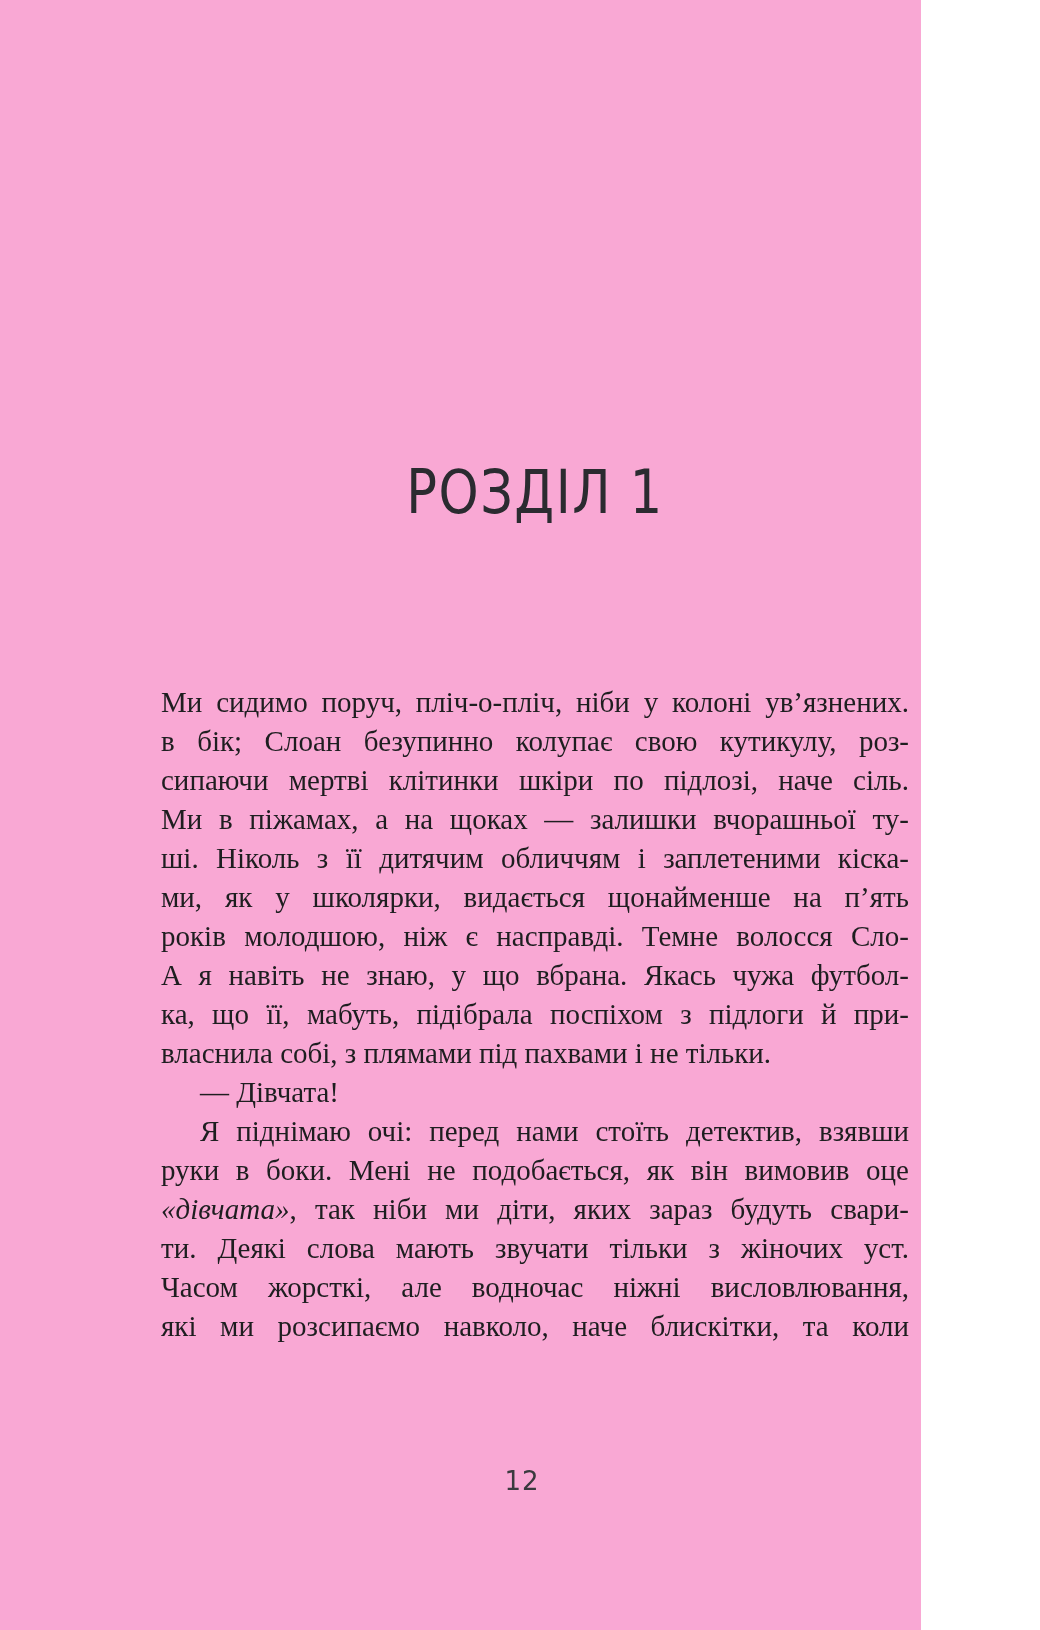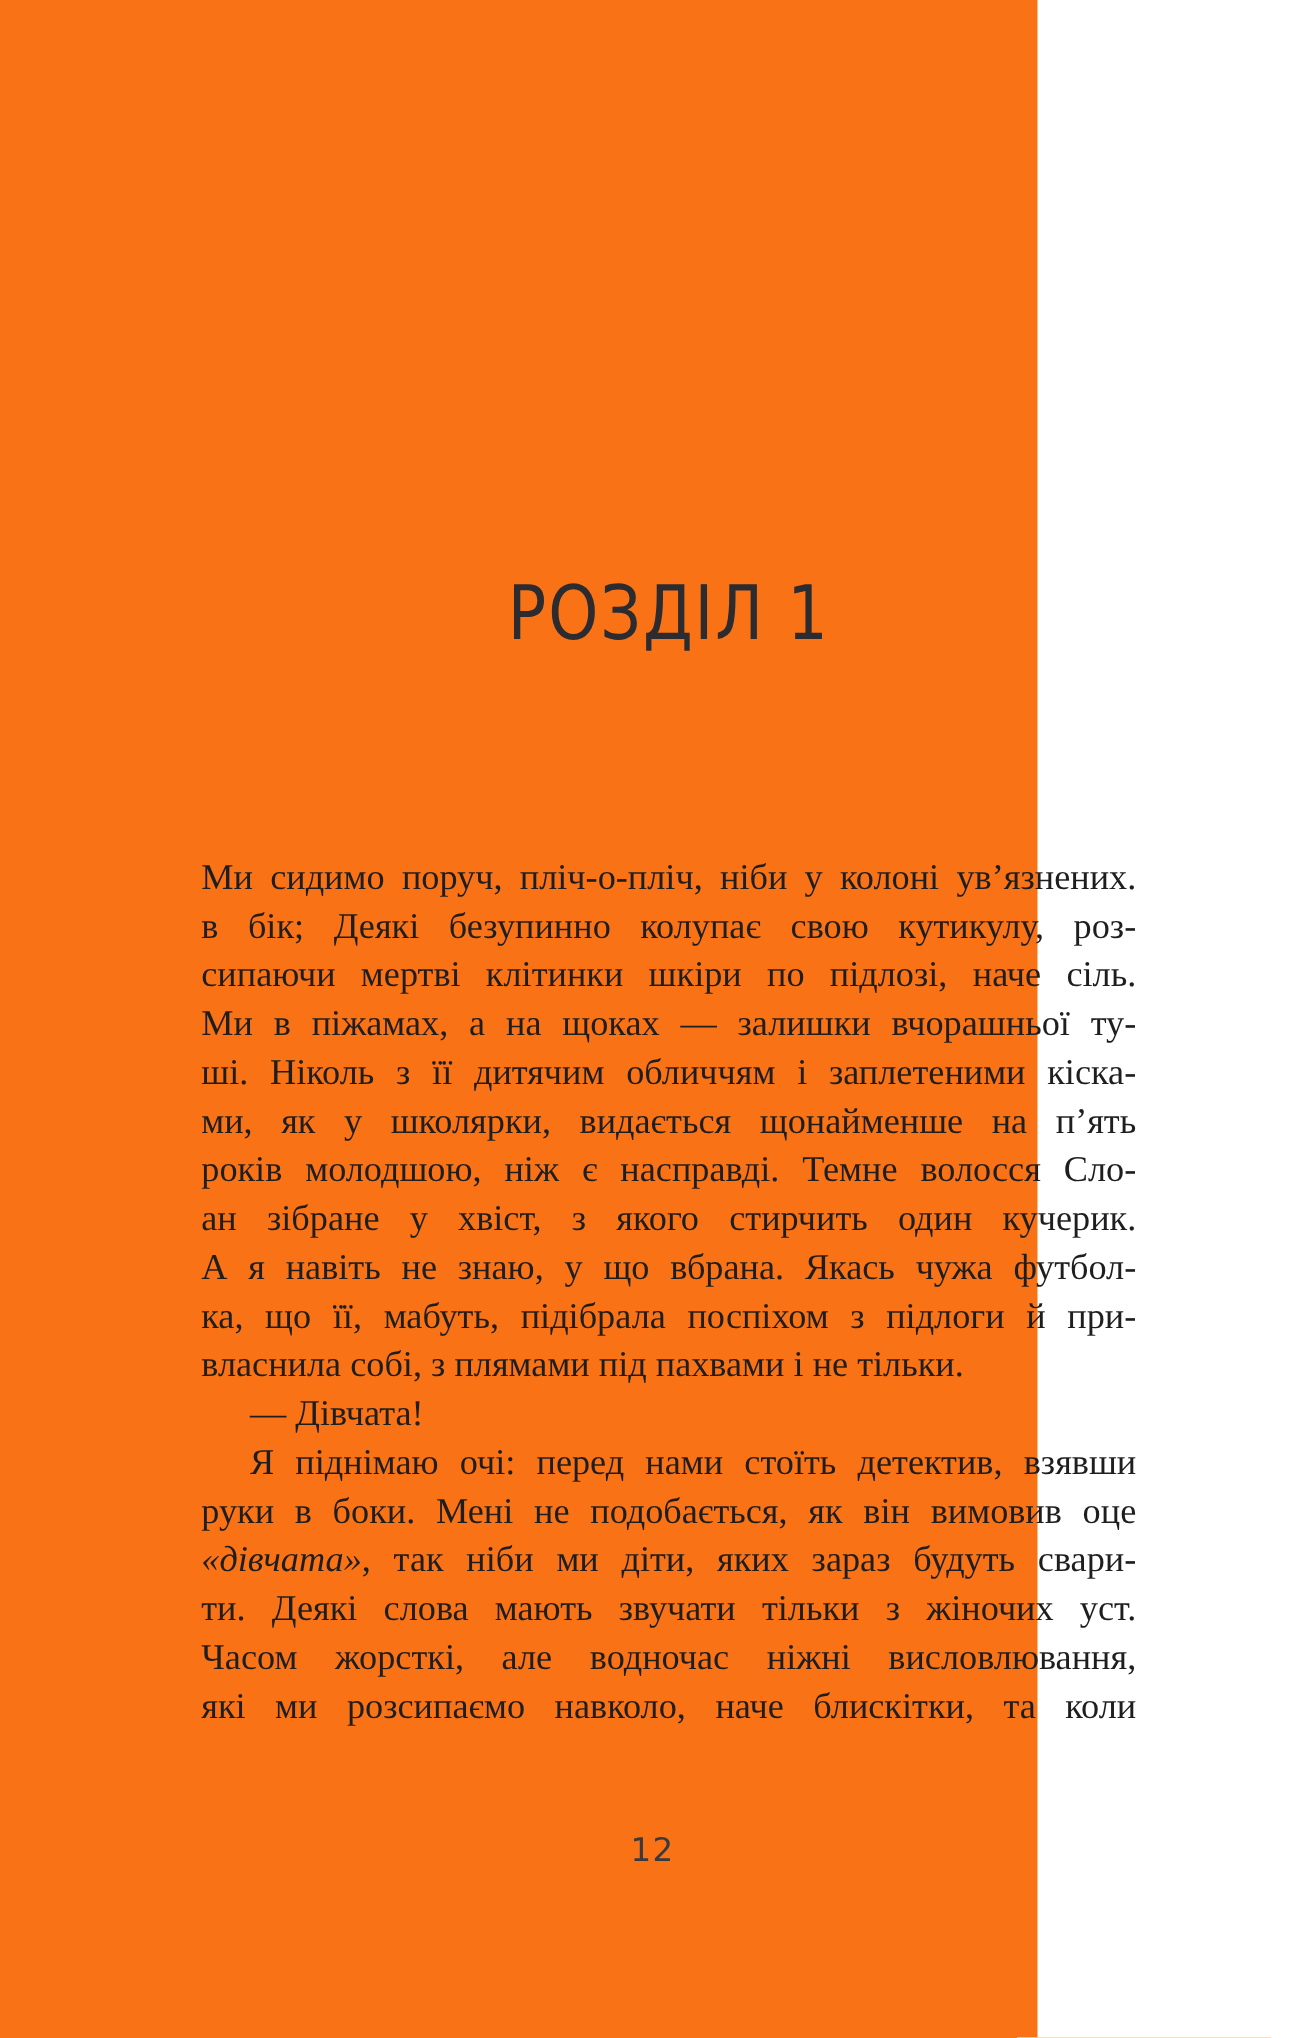--- a/index.html
+++ b/index.html
@@ -5,23 +5,23 @@
   html, body {
     margin: 0;
     padding: 0;
     width: 1040px;
     height: 1630px;
     background: #ffffff;
     overflow: hidden;
   }
   .page {
     position: relative;
-    width: 830px;
+    width: 921px;
     height: 1630px;
-    background: #f97316;
+    background: #f9a8d4;
   }
   .chapter-title {
     position: absolute;
     top: 462px;
     left: 161px;
     width: 748px;
     text-align: center;
     font-family: "DejaVu Sans", sans-serif;
     font-weight: 400;
     font-size: 51px;
@@ -71,27 +71,26 @@
 </style>
 </head>
 <body>
 
 <div class="page">
 
   <div class="chapter-title">РОЗДІЛ 1</div>
 
   <div class="text-block">
       <div class="line j">Ми сидимо поруч, пліч-о-пліч, ніби у колоні ув’язнених.</div>
-      <div class="line j">в бік; Деякі безупинно колупає свою кутикулу, роз-</div>
+      <div class="line j">в бік; Слоан безупинно колупає свою кутикулу, роз-</div>
       <div class="line j">сипаючи мертві клітинки шкіри по підлозі, наче сіль.</div>
       <div class="line j">Ми в піжамах, а на щоках — залишки вчорашньої ту-</div>
       <div class="line j">ші. Ніколь з її дитячим обличчям і заплетеними кіска-</div>
       <div class="line j">ми, як у школярки, видається щонайменше на п’ять</div>
       <div class="line j">років молодшою, ніж є насправді. Темне волосся Сло-</div>
-      <div class="line j">ан зібране у хвіст, з якого стирчить один кучерик.</div>
       <div class="line j">А я навіть не знаю, у що вбрана. Якась чужа футбол-</div>
       <div class="line j">ка, що її, мабуть, підібрала поспіхом з підлоги й при-</div>
       <div class="line">власнила собі, з плямами під пахвами і не тільки.</div>
       <div class="line ind">— Дівчата!</div>
       <div class="line j ind">Я піднімаю очі: перед нами стоїть детектив, взявши</div>
       <div class="line j">руки в боки. Мені не подобається, як він вимовив оце</div>
       <div class="line j"><em>«дівчата»</em><span>, так ніби ми діти, яких зараз будуть свари-</span></div>
       <div class="line j">ти. Деякі слова мають звучати тільки з жіночих уст.</div>
       <div class="line j">Часом жорсткі, але водночас ніжні висловлювання,</div>
       <div class="line j">які ми розсипаємо навколо, наче блискітки, та коли</div>

